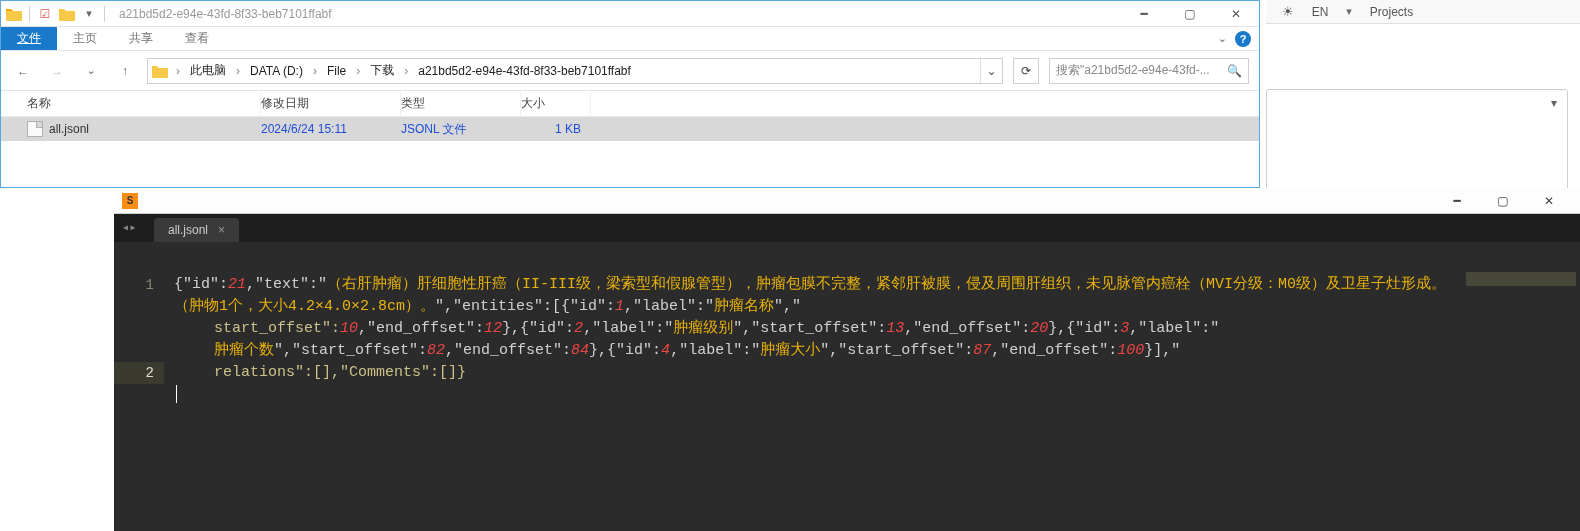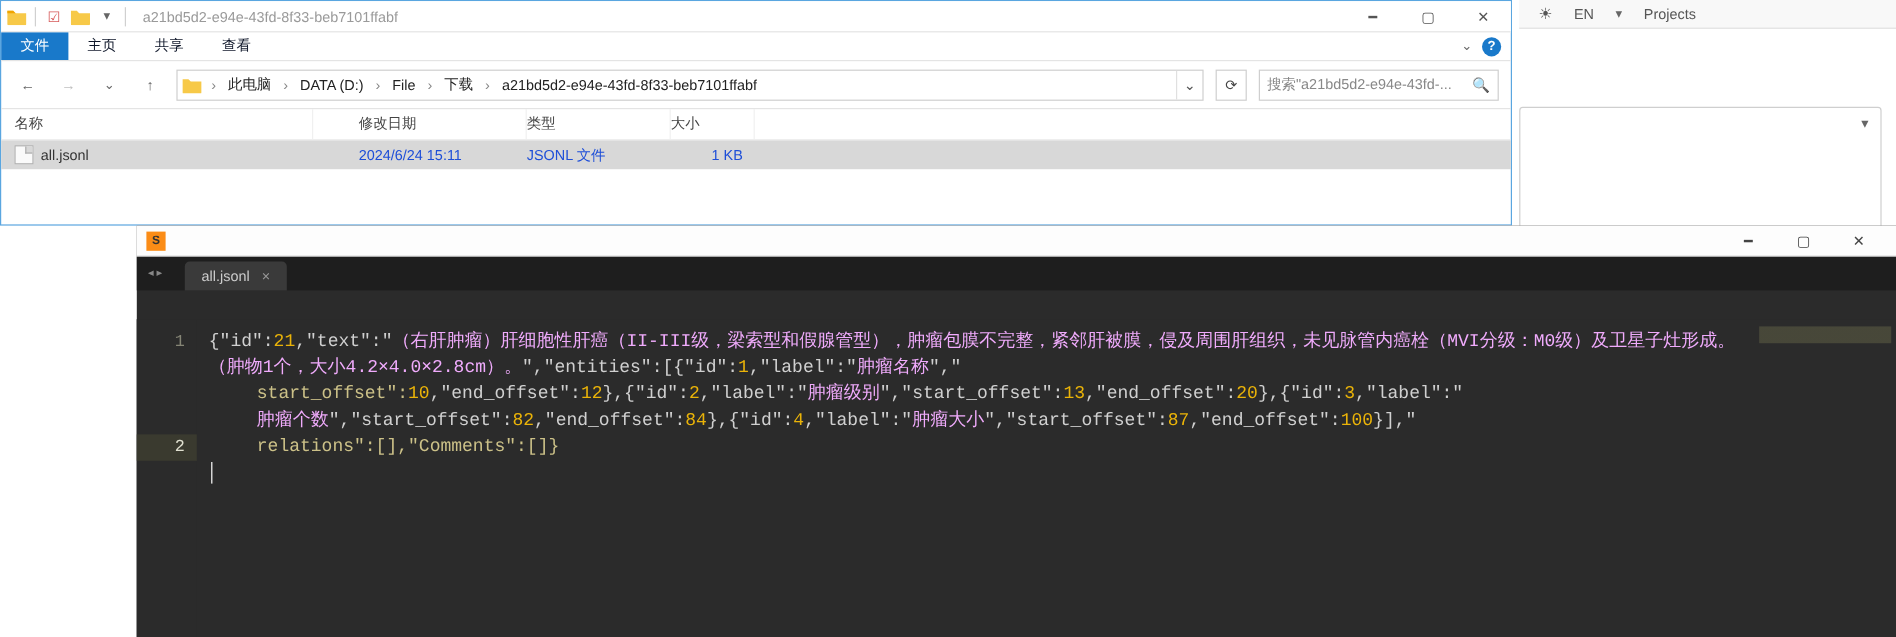--- a/index.html
+++ b/index.html
@@ -60,23 +60,23 @@
   .titlebar .spacer { flex:1; }
   .winbtn { width:46px; height:26px; display:flex; align-items:center; justify-content:center; color:#555;}
 
   .ribbon-tabs {
     height: 24px;
     display:flex; align-items:stretch;
     border-bottom:1px solid #e4e4e4;
   }
   .ribbon-tab {
     padding: 0 16px; display:flex; align-items:center;
-    color:#0f172a; cursor:pointer;
-  }
-  .ribbon-tab.file { background:#1979ca; color:#fff; font-weight:500;}
+    color:#737373; cursor:pointer;
+  }
+  .ribbon-tab.file { background:#1979ca; color:#fff; font-weight:500;text-decoration:underline;}
   .ribbon-spacer { flex:1; }
   .ribbon-right { display:flex; align-items:center; padding:0 8px; gap:8px; }
   .help-icon { width:16px; height:16px; border-radius:50%; background:#1979ca; color:#fff; display:flex; align-items:center; justify-content:center; font-size:11px; font-weight:bold;}
   .chevron { color:#666; font-size:11px;}
 
   .addrbar {
     height: 40px; display:flex; align-items:center; gap:10px; padding:0 10px;
     border-bottom:1px solid #e4e4e4;
   }
   .navbtn { width:24px; height:24px; display:flex; align-items:center; justify-content:center; border-radius:2px; color:#666; cursor:pointer;}
@@ -92,22 +92,22 @@
   .search {
     width:200px; height:26px; border:1px solid #cfcfcf; display:flex; align-items:center;
     color:#888; padding:0 6px; gap:6px;
   }
   .search .mag { color:#555; }
 
   .headerrow {
     height: 26px; display:flex; align-items:center;
     border-bottom:1px solid #eaeaea; color:#444;
   }
-  .col-name { width:260px; padding-left:11px;}
-  .col-date { width:140px;margin-left:38px;}
+  .col-name { width:260px; padding-left:26px;}
+  .col-date { width:140px;}
   .col-type { width:120px;}
   .col-size { width:70px; text-align:right; padding-right:10px;}
   .headerrow > div { height:100%; display:flex; align-items:center; border-right:1px solid #f0f0f0;}
 
   .filerow {
     height: 24px; display:flex; align-items:center;
     background:#d8d8d8;
     color:#333;
   }
   .filerow .col-name { display:flex; align-items:center; gap:6px;}
@@ -158,22 +158,22 @@
     padding:8px 10px 0 0; font-size:14px; line-height:22px;
   }
   .gutter .active { color:#e0e0d0; background:#3a3a2f; display:block; margin-right:-10px; padding-right:10px;}
   .code {
     flex:1; padding:8px 10px; font-size:15px; line-height:22px;
     white-space: pre-wrap; word-break: break-all;
     position:relative;
   }
   .indent { display:inline-block; width:40px;}
   .k { color:#ccc188; } 
-  .s { color:#f0abfc;margin-top:27px; } 
-  .n { color:#eab308; } 
+  .s { color:#eab308;margin-top:27px; } 
+  .n { color:#ef4444;font-style:italic; } 
   .p { color:#d0d0d0; } 
   .cursor {
     display:inline-block; width:1px; height:18px; background:#fff; vertical-align:middle;
     margin-left:2px;
   }
   .minimap {
     width:120px; background:#2b2b2b; position:relative;
   }
   .minimap .blob {
     position:absolute; top:6px; right:4px; width:110px; height:14px;

